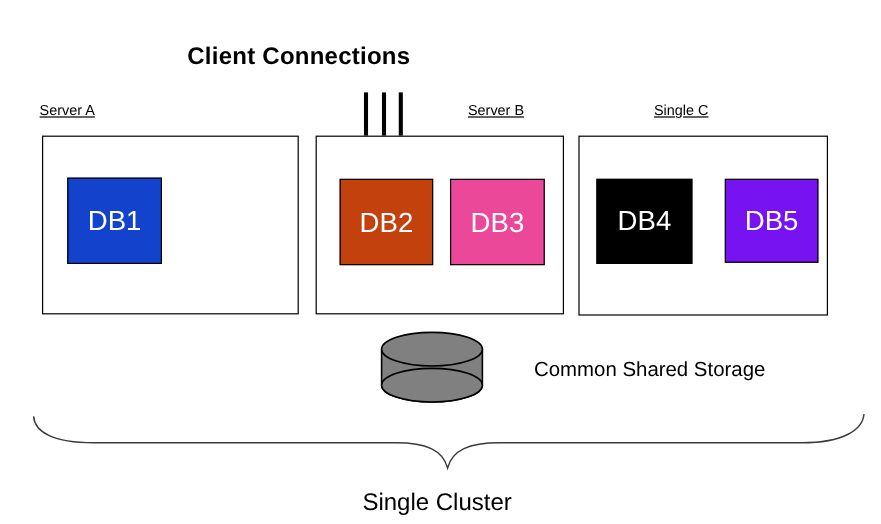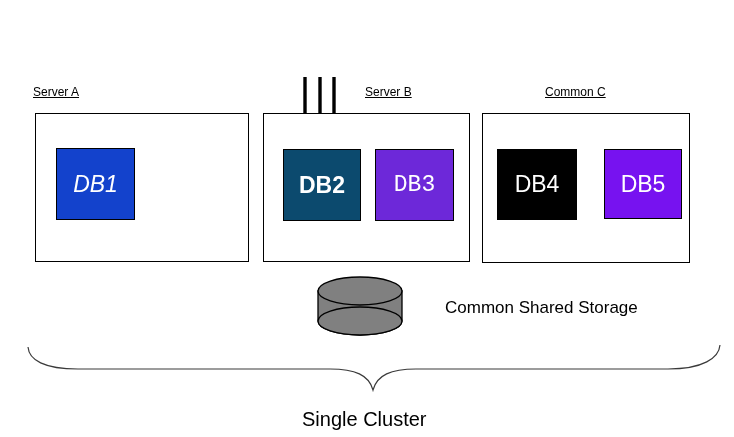--- a/index.html
+++ b/index.html
@@ -15,42 +15,42 @@
   .abs { position: absolute; }
   #diagram-svg { position: absolute; left: 0; top: 0; width: 734px; height: 437px; }
 
   .title {
     left: 133px; top: 36px; width: 232px;
     font-size: 20px; font-weight: bold; text-align: center;
     letter-spacing: 0.2px;
   }
   .server-label { font-size: 12px; text-decoration: underline; }
   .server-a-label { left: 33px;  top: 85px; }
-  .server-b-label { left: 365px; top: 85px; }
+  .server-b-label { left: 390px; top: 85px; }
   .server-c-label { left: 545px; top: 85px; }
 
   .server-box {
     position: absolute;
     border: 1px solid #000000;
     background: #ffffff;
     box-sizing: border-box;
   }
   .server-a-box { left: 35px;  top: 113px; width: 214px; height: 149px; }
   .server-b-box { left: 263px; top: 113px; width: 207px; height: 149px; }
   .server-c-box { left: 482px; top: 113px; width: 208px; height: 150px; }
 
   .db {
     position: absolute;
     border: 1px solid #000000;
     box-sizing: border-box;
     color: #ffffff;
     font-size: 23px;
     display: flex; align-items: center; justify-content: center;
   }
-  .db1 { left: 56px;  top: 148px; width: 79px; height: 72px; font-style: italic; }
+  .db1 { left: 56px;  top: 148px; width: 79px; height: 72px; }
   .db2 { left: 283px; top: 149px; width: 78px; height: 72px; }
   .db3 { left: 375px; top: 149px; width: 79px; height: 72px; }
   .db4 { left: 497px; top: 149px; width: 80px; height: 71px; }
   .db5 { left: 591px; top: 149px; width: 78px; height: 70px; }
 
   .storage-label { left: 412px; top: 298px; font-size: 17px; margin-left: 33px; }
   .cluster-label { left: 302px; top: 408px; font-size: 20px; }
 </style>
 </head>
 <body>
@@ -76,36 +76,37 @@
 
     <g>
       <path d="M 318 291 L 318 321 A 42 14 0 0 0 402 321 L 402 291 Z" stroke="#000" stroke-width="1.3" fill="#808080"></path>
       <ellipse cx="360" cy="321" rx="42" ry="14" stroke="#000" stroke-width="1.3" fill="#808080"></ellipse>
       <ellipse cx="360" cy="291" rx="42" ry="14" stroke="#000" stroke-width="1.3" fill="#808080"></ellipse>
     </g>
 
     <path d="M 28 347 C 29 360 44 369 78 369 L 330 369 C 355 369 369 375 373 390 C 377 375 391 369 416 369 L 668 369 C 703 369 719 358 720 345" fill="none" stroke-width="1.2" stroke="#3a3a3a"></path>
   </svg>
 
+  <div class="abs title">Client Connections</div>
 
   <div class="abs server-label server-a-label">Server A</div>
   <div class="abs server-label server-b-label">Server B</div>
-  <div class="abs server-label server-c-label">Common C</div>
+  <div class="abs server-label server-c-label">Single C</div>
 
   <div class="server-box server-a-box"></div>
   <div class="server-box server-b-box"></div>
   <div class="server-box server-c-box"></div>
 
   <div class="db db1" style="background: rgb(19, 66, 204);">
     <span>DB1</span>
   </div>
-  <div class="db db2" style="background: #0c4a6e; font-weight: bold;">
+  <div class="db db2" style="background: #c2410c;">
     <span>DB2</span>
   </div>
-  <div class="db db3" style="background: #6d28d9; font-family: Liberation Mono, monospace;">
+  <div class="db db3" style="background: #ec4899;">
     <span>DB3</span>
   </div>
   <div class="db db4" style="background: rgb(0, 0, 0);">
     <span>DB4</span>
   </div>
   <div class="db db5" style="background: rgb(119, 18, 240); margin-left: 13px;">
     <span>DB5</span>
   </div>
 
   <div class="abs storage-label">Common Shared Storage</div>

